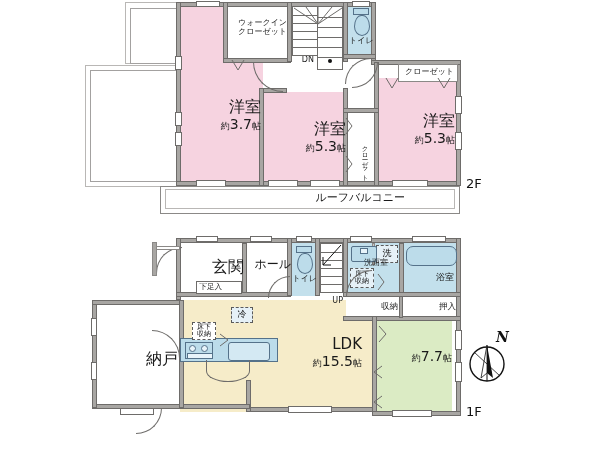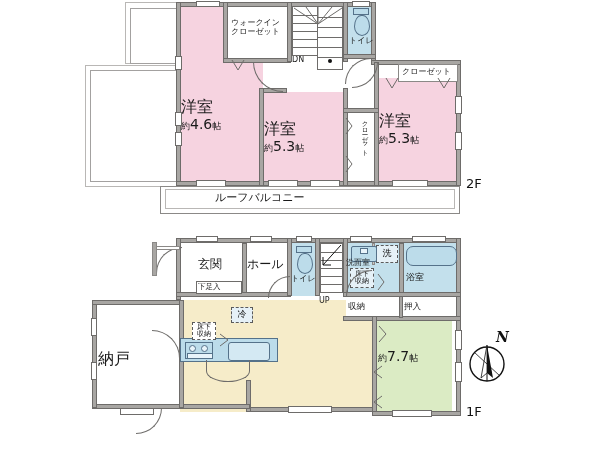--- a/index.html
+++ b/index.html
@@ -11,21 +11,21 @@
   .wall{position:absolute;background:#a8a6a3;border:1px solid #6e6c6a;box-sizing:border-box;}
   .thinwall{position:absolute;background:#c9c7c4;border:1px solid #8b8987;box-sizing:border-box;}
   .outline{position:absolute;border:1px solid #b9b7b5;box-sizing:border-box;background:transparent;}
   .outline2{position:absolute;border:1px solid #a3a1a0;box-sizing:border-box;background:transparent;}
   .room{position:absolute;box-sizing:border-box;}
   .pink{background:#f6d3e0;}
   .cream{background:#f6ecc9;}
   .green{background:#dbebc4;}
   .blue{background:#c3e0ec;}
   .white{background:#ffffff;}
-  .lbl{position:absolute;text-align:left;color:#1a1a1a;line-height:1.15;
+  .lbl{position:absolute;text-align:right;color:#1a1a1a;line-height:1.15;
        white-space:nowrap;letter-spacing:0px;}
   .lbl.mid{font-size:11px;}
   .lbl.sm{font-size:8px;}
   .lbl.xs{font-size:6.5px;}
   .lbl.vert{writing-mode:vertical-rl;text-orientation:upright;white-space:normal;}
   .area{font-size:12px;}
   .area .num{font-size:14px;}
   .area .pre{font-size:9px;}
   .area .suf{font-size:9px;}
 
@@ -116,21 +116,21 @@
 
     <div class="lbl sm" style="left:292px;top:55px;width:22px;color:#222;"><span>DN</span></div>
 
     <div class="lbl sm" style="left:402px;top:67px;width:52px;"><span>クローゼット</span></div>
 
     <div class="lbl xs vert" style="left:356px;top:116px;width:12px;height:62px;"><span>クローゼット</span></div>
 
     <div class="lbl" style="left:181px;top:98px;width:80px;">
       <div class="big" style="position:relative;">洋室</div>
       <div class="area">
-        <span class="pre">約</span><span class="num">4.6</span><span class="suf">帖</span>
+        <span class="pre">約</span><span class="num">3.7</span><span class="suf">帖</span>
       </div>
     </div>
 
     <div class="lbl" style="left:264px;top:120px;width:82px;">
       <div class="big">洋室</div>
       <div class="area">
         <span class="pre">約</span><span class="num">5.3</span><span class="suf">帖</span>
       </div>
     </div>
 
@@ -297,34 +297,38 @@
                 border-radius:100% 0 0 0;border-bottom:none;border-right:none;"></div>
     <div class="swing" style="left:346px;top:270px;width:26px;height:26px;
                 border-radius:100% 0 0 0;border-bottom:none;border-right:none;"></div>
     <div class="swing" style="left:152px;top:330px;width:28px;height:28px;
                 border-radius:0 100% 0 0;border-bottom:none;border-left:none;"></div>
     <div class="swing" style="left:136px;top:408px;width:26px;height:26px;
                 border-radius:0 0 100% 0;border-top:none;border-left:none;"></div>
     <div class="swing" style="left:206px;top:360px;width:44px;height:22px;
                 border-radius:0 0 100% 100%;border-top:none;"></div>
 
-    <div class="lbl mid" style="left:198px;top:258px;width:46px;font-size:12px;"><span>玄関</span></div>
+    <div class="lbl mid" style="left:198px;top:258px;width:46px;font-size:16px;"><span>玄関</span></div>
     <div class="lbl mid" style="left:247px;top:258px;width:44px;font-size:12px;"><span>ホール</span></div>
     <div class="lbl xs" style="left:198px;top:283px;width:24px;font-size:7.5px;"><span>下足入</span></div>
     <div class="lbl sm" style="left:291px;top:274px;width:26px;"><span>トイレ</span></div>
     <div class="lbl sm" style="left:346px;top:258px;width:42px;"><span>洗面室</span></div>
     <div class="lbl sm" style="left:406px;top:272px;width:48px;font-size:9px;"><span>浴室</span></div>
     <div class="lbl sm" style="left:348px;top:302px;width:50px;font-size:8.5px;"><span>収納</span></div>
     <div class="lbl sm" style="left:404px;top:302px;width:52px;font-size:8.5px;"><span>押入</span></div>
 
     <div class="lbl" style="left:98px;top:350px;width:80px;">
       <div class="big">納戸</div>
     </div>
 
     <div class="lbl" style="left:252px;top:336px;width:110px;">
+      <div class="big" style="font-size:15px;">LDK</div>
+      <div class="area">
+        <span class="pre">約</span><span class="num">15.5</span><span class="suf">帖</span>
+      </div>
     </div>
 
     <div class="lbl" style="left:378px;top:348px;width:74px;">
       <div class="area">
         <span class="pre">約</span><span class="num">7.7</span><span class="suf">帖</span>
       </div>
     </div>
 
     <svg style="position:absolute;left:92px;top:238px;" width="370" height="180">
       <polyline points="286,36 292,44 286,52" fill="none" stroke="#6e6c6a" stroke-width="1"></polyline>

